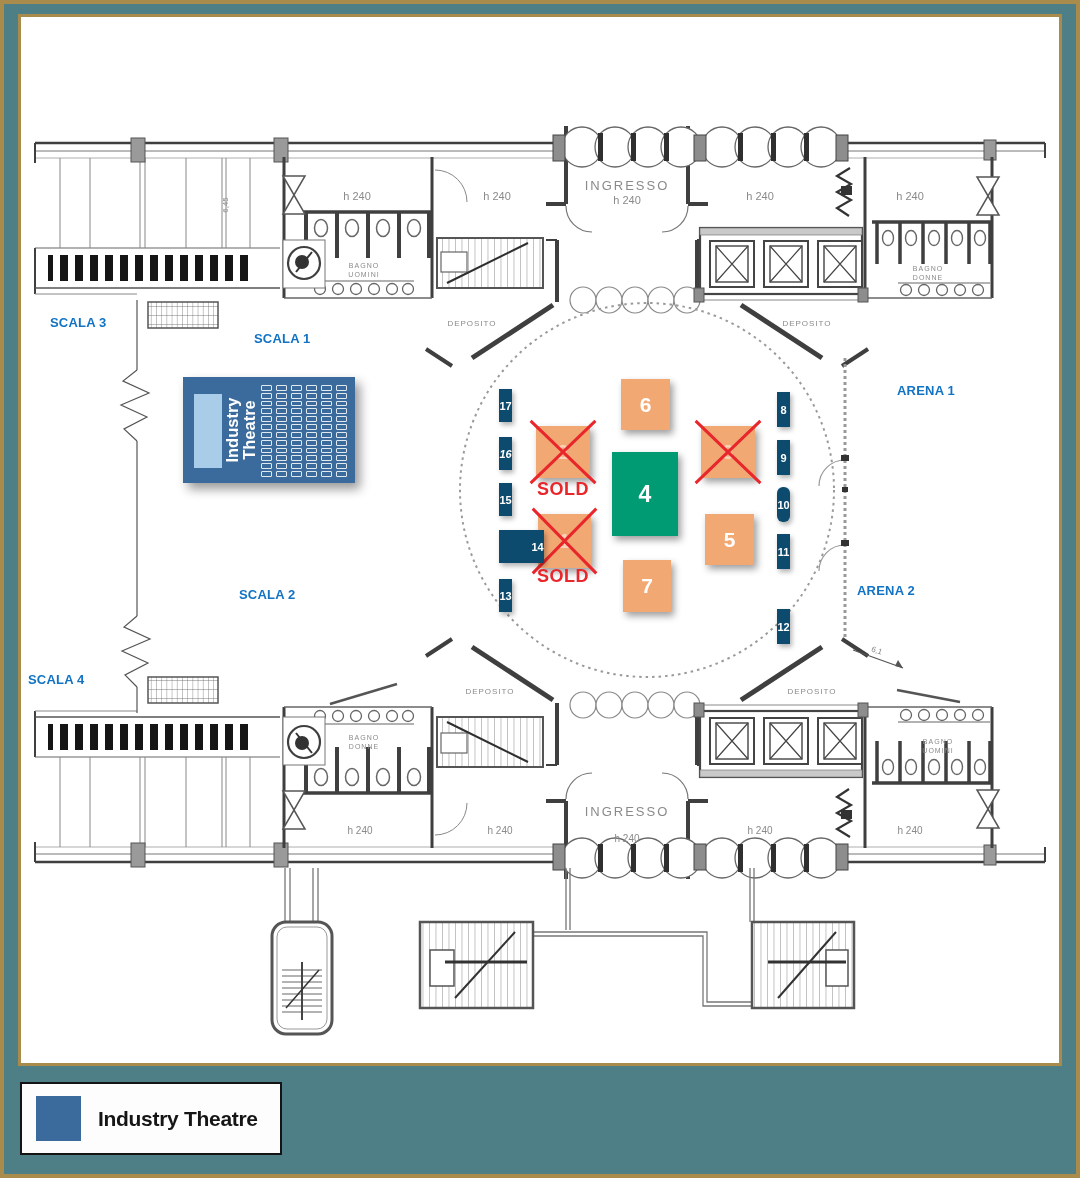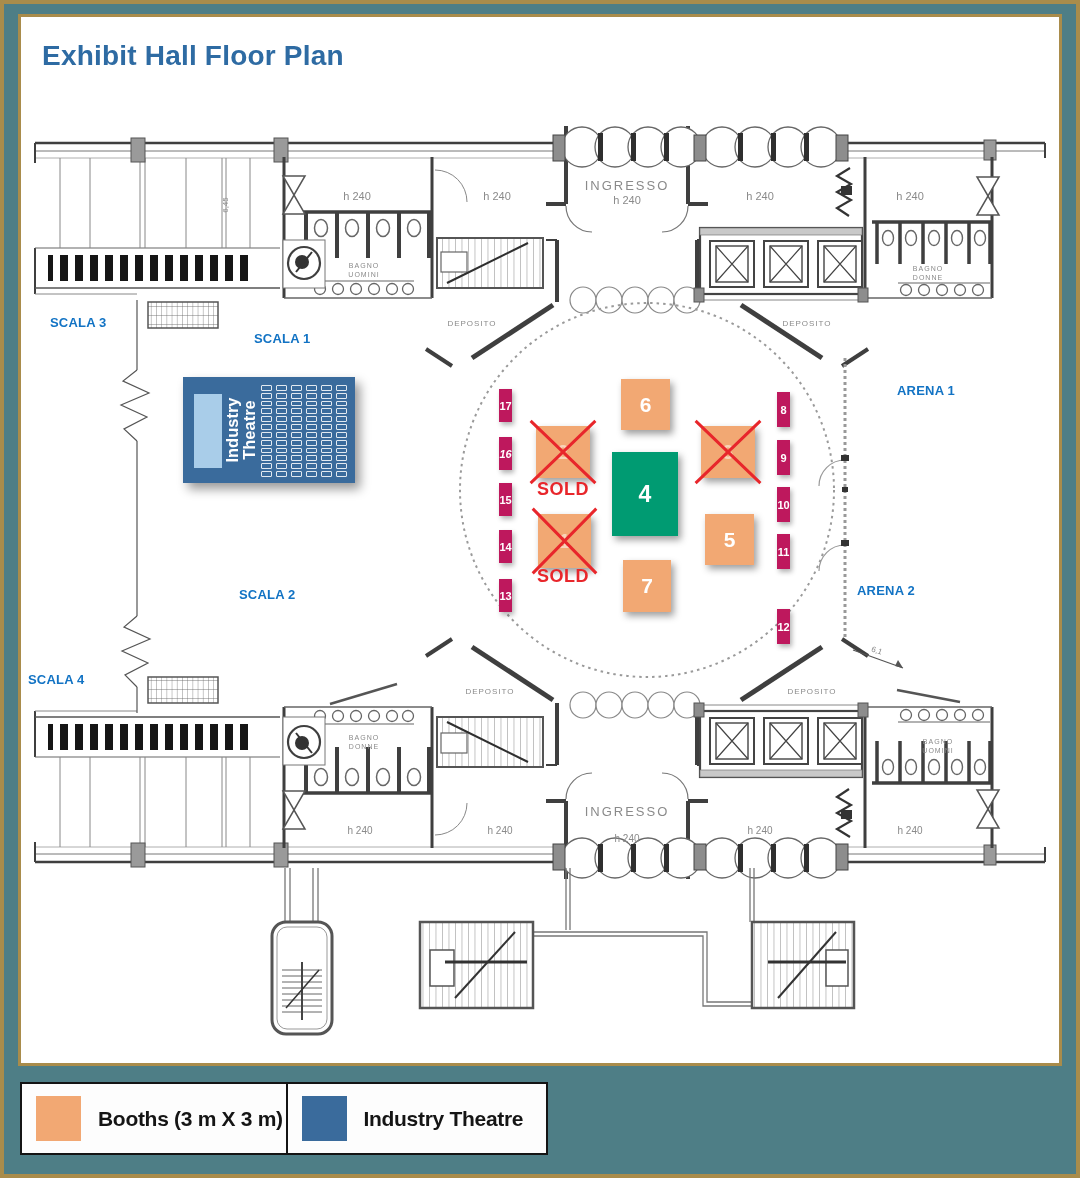--- a/index.html
+++ b/index.html
@@ -12,21 +12,21 @@
   .page-title{position:absolute;left:42px;top:40px;font-size:28px;font-weight:800;color:#2e6ba3;letter-spacing:.2px;z-index:3;}
   .arealabel{position:absolute;color:#1273c4;font-weight:700;font-size:13px;letter-spacing:.2px;z-index:4;}
   .booth{position:absolute;display:flex;align-items:center;justify-content:center;color:#fff;font-weight:700;z-index:5;box-shadow:3px 4px 7px rgba(0,0,0,.38);}
   .booth.orange{background:#f2a873;font-size:21px;}
   .booth.green{background:#009b72;font-size:23px;}
   .booth.sold{background:#f2a873;}
   .ghost-num{opacity:.5;font-size:20px;color:#fff;font-weight:700;}
   .xmark{position:absolute;left:0;top:0;width:100%;height:100%;overflow:visible;}
   .xmark path{stroke:#e8262b;stroke-width:3;fill:none;vector-effect:non-scaling-stroke;}
   .sold-label{position:absolute;width:58px;text-align:center;color:#e8262b;font-weight:800;font-size:18px;letter-spacing:.5px;z-index:6;}
-  .tt{position:absolute;width:13px;background:#be185d;color:#fff;font-size:11px;font-weight:700;display:flex;align-items:center;justify-content:center;z-index:5;box-shadow:2px 3px 5px rgba(0,0,0,.3);}
+  .tt{position:absolute;width:13px;background:#0c4a6e;color:#fff;font-size:11px;font-weight:700;display:flex;align-items:center;justify-content:center;z-index:5;box-shadow:2px 3px 5px rgba(0,0,0,.3);}
   .theatre{position:absolute;left:183px;top:377px;width:172px;height:106px;background:#3a6b9c;z-index:5;box-shadow:5px 6px 10px rgba(0,0,0,.4);}
   .stage{position:absolute;left:11px;top:17px;width:28px;height:74px;background:#a9cde9;}
   .theatre-label{position:absolute;left:58px;top:53px;transform:translate(-50%,-50%) rotate(-90deg);text-align:center;line-height:1.05;font-size:16.5px;font-weight:700;color:#fff;white-space:nowrap;}
   .seats{position:absolute;left:78px;top:8px;width:86px;height:92px;display:grid;grid-template-columns:repeat(6,1fr);gap:2px 4px;}
   .seats div{border:1px solid rgba(255,255,255,.85);border-radius:1px;}
   .legend{position:absolute;left:20px;top:1082px;width:1040px;height:73px;display:flex;z-index:5;}
   .legend-cell{background:#fdfdfd;border:2.5px solid #141414;box-sizing:border-box;display:flex;align-items:center;padding-left:14px;}
   .legend-cell + .legend-cell{margin-left:-2.5px;}
   .swatch{width:45px;height:45px;margin-right:17px;flex:0 0 auto;}
   .sw-green{background:#009b72;}
@@ -250,21 +250,20 @@
     <text x="627" y="816" font-size="13" letter-spacing="2" text-anchor="middle" fill="#777">INGRESSO</text>
     <text x="627" y="842" font-size="10" text-anchor="middle">h 240</text>
     <text x="360" y="834" font-size="10" text-anchor="middle">h 240</text>
     <text x="500" y="834" font-size="10" text-anchor="middle">h 240</text>
     <text x="760" y="834" font-size="10" text-anchor="middle">h 240</text>
     <text x="910" y="834" font-size="10" text-anchor="middle">h 240</text>
     <text x="228" y="205" font-size="8" text-anchor="middle" transform="rotate(-90 228 205)" fill="#999">6,45</text>
     <text x="876" y="653" font-size="8" text-anchor="middle" transform="rotate(19 876 653)" fill="#888">6,1</text>
   </svg>
 
-  <div class="page-title">Exhibit Hall Floor Plan</div>
 
   <div class="arealabel" style="left:50px;top:315px;">SCALA 3</div>
   <div class="arealabel" style="left:254px;top:331px;">SCALA 1</div>
   <div class="arealabel" style="left:239px;top:587px;">SCALA 2</div>
   <div class="arealabel" style="left:28px;top:672px;">SCALA 4</div>
   <div class="arealabel" style="left:897px;top:383px;">ARENA 1</div>
   <div class="arealabel" style="left:857px;top:583px;">ARENA 2</div>
 
   <div class="theatre">
     <div class="stage"></div>
@@ -378,33 +377,29 @@
     <svg class="xmark" viewBox="0 0 10 10" preserveAspectRatio="none">
         <path d="M-1,-1 L11,11 M11,-1 L-1,11"></path>
       </svg>
   </div>
   <div class="sold-label" style="left:534px;top:479px;">SOLD</div>
   <div class="sold-label" style="left:534px;top:566px;">SOLD</div>
 
   <div class="tt" style="left:499px;top:389px;height:33px;">17</div>
   <div class="tt" style="left:499px;top:437px;height:33px;font-style:italic;">16</div>
   <div class="tt" style="left:499px;top:483px;height:33px;">15</div>
-  <div class="tt" style="left:499px;top:530px;height:33px;">14</div>
+  <div class="tt" style="left:499px;top:530px;height:33px;padding-left:32px;">14</div>
   <div class="tt" style="left:499px;top:579px;height:33px;">13</div>
   <div class="tt" style="left:777px;top:392px;height:35px;">8</div>
   <div class="tt" style="left:777px;top:440px;height:35px;">9</div>
-  <div class="tt" style="left:777px;top:487px;height:35px;">10</div>
+  <div class="tt" style="left:777px;top:487px;height:35px;border-radius:6px;">10</div>
   <div class="tt" style="left:777px;top:534px;height:35px;">11</div>
   <div class="tt" style="left:777px;top:584px;height:35px;margin-top:25px;">12</div>
 
   <div class="legend">
-    <div class="legend-cell" style="flex:0 0 268px;">
-      <div class="swatch sw-orange"></div>
-      <div class="legend-label">Booths (3 m X 3 m)</div>
-    </div>
     <div class="legend-cell" style="flex:0 0 262px;">
       <div class="swatch sw-blue"></div>
       <div class="legend-label">Industry Theatre</div>
     </div>
   </div>
 
   <div class="gold-frame"></div>
 </div>
 
 </body></html>

